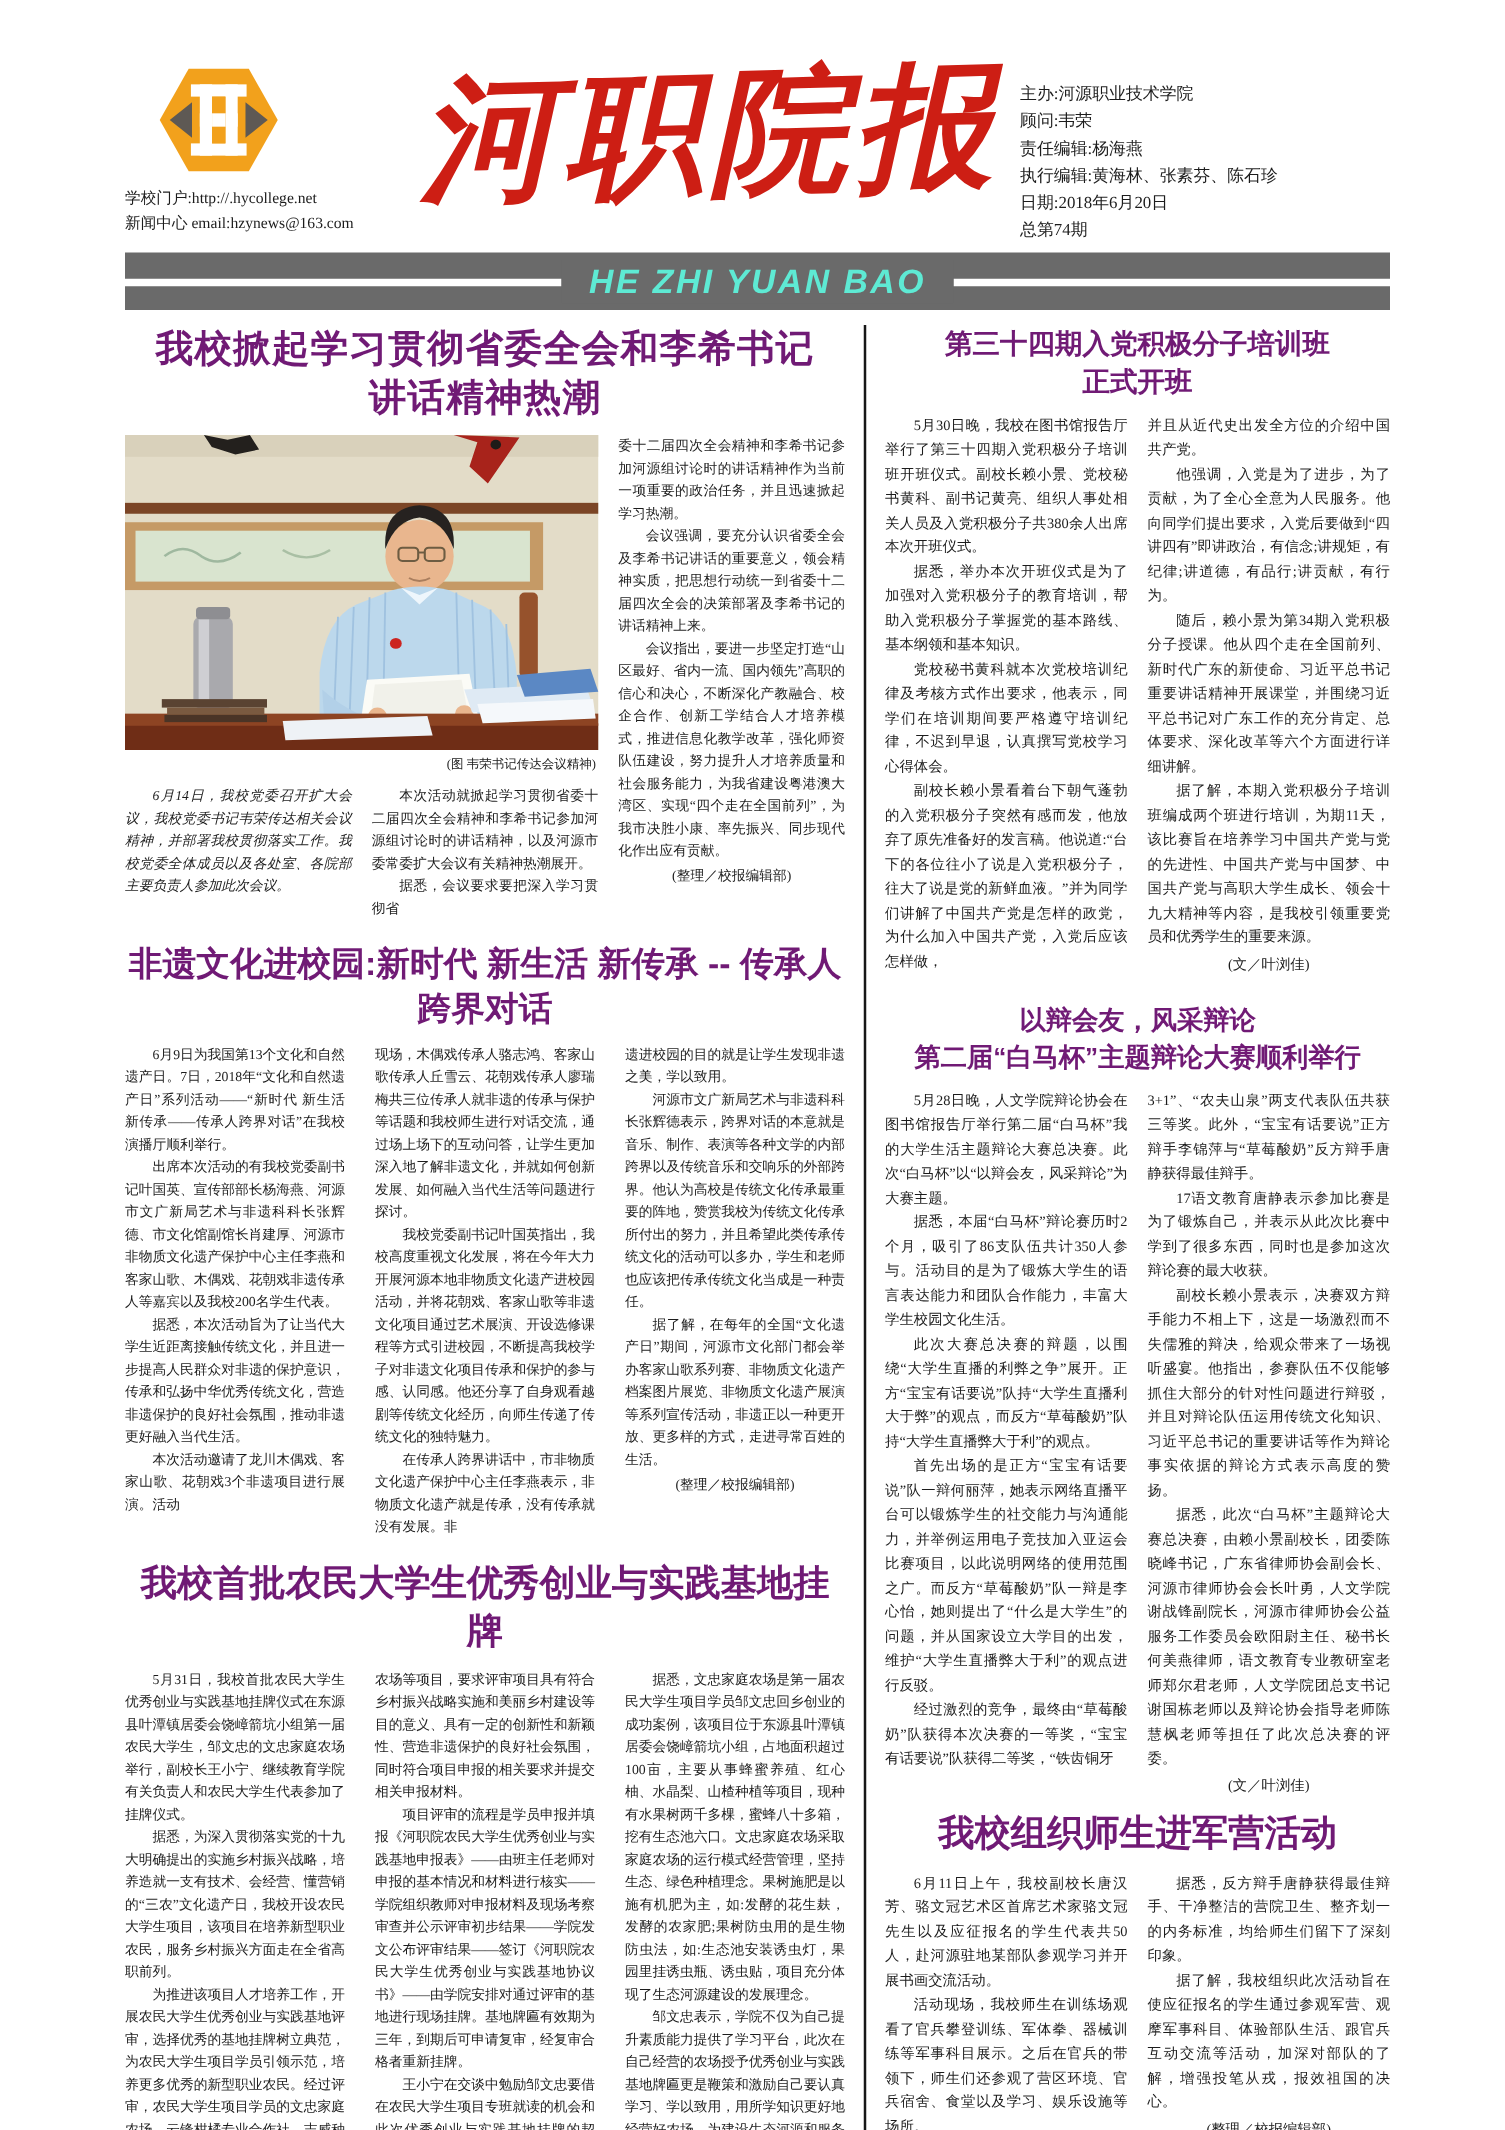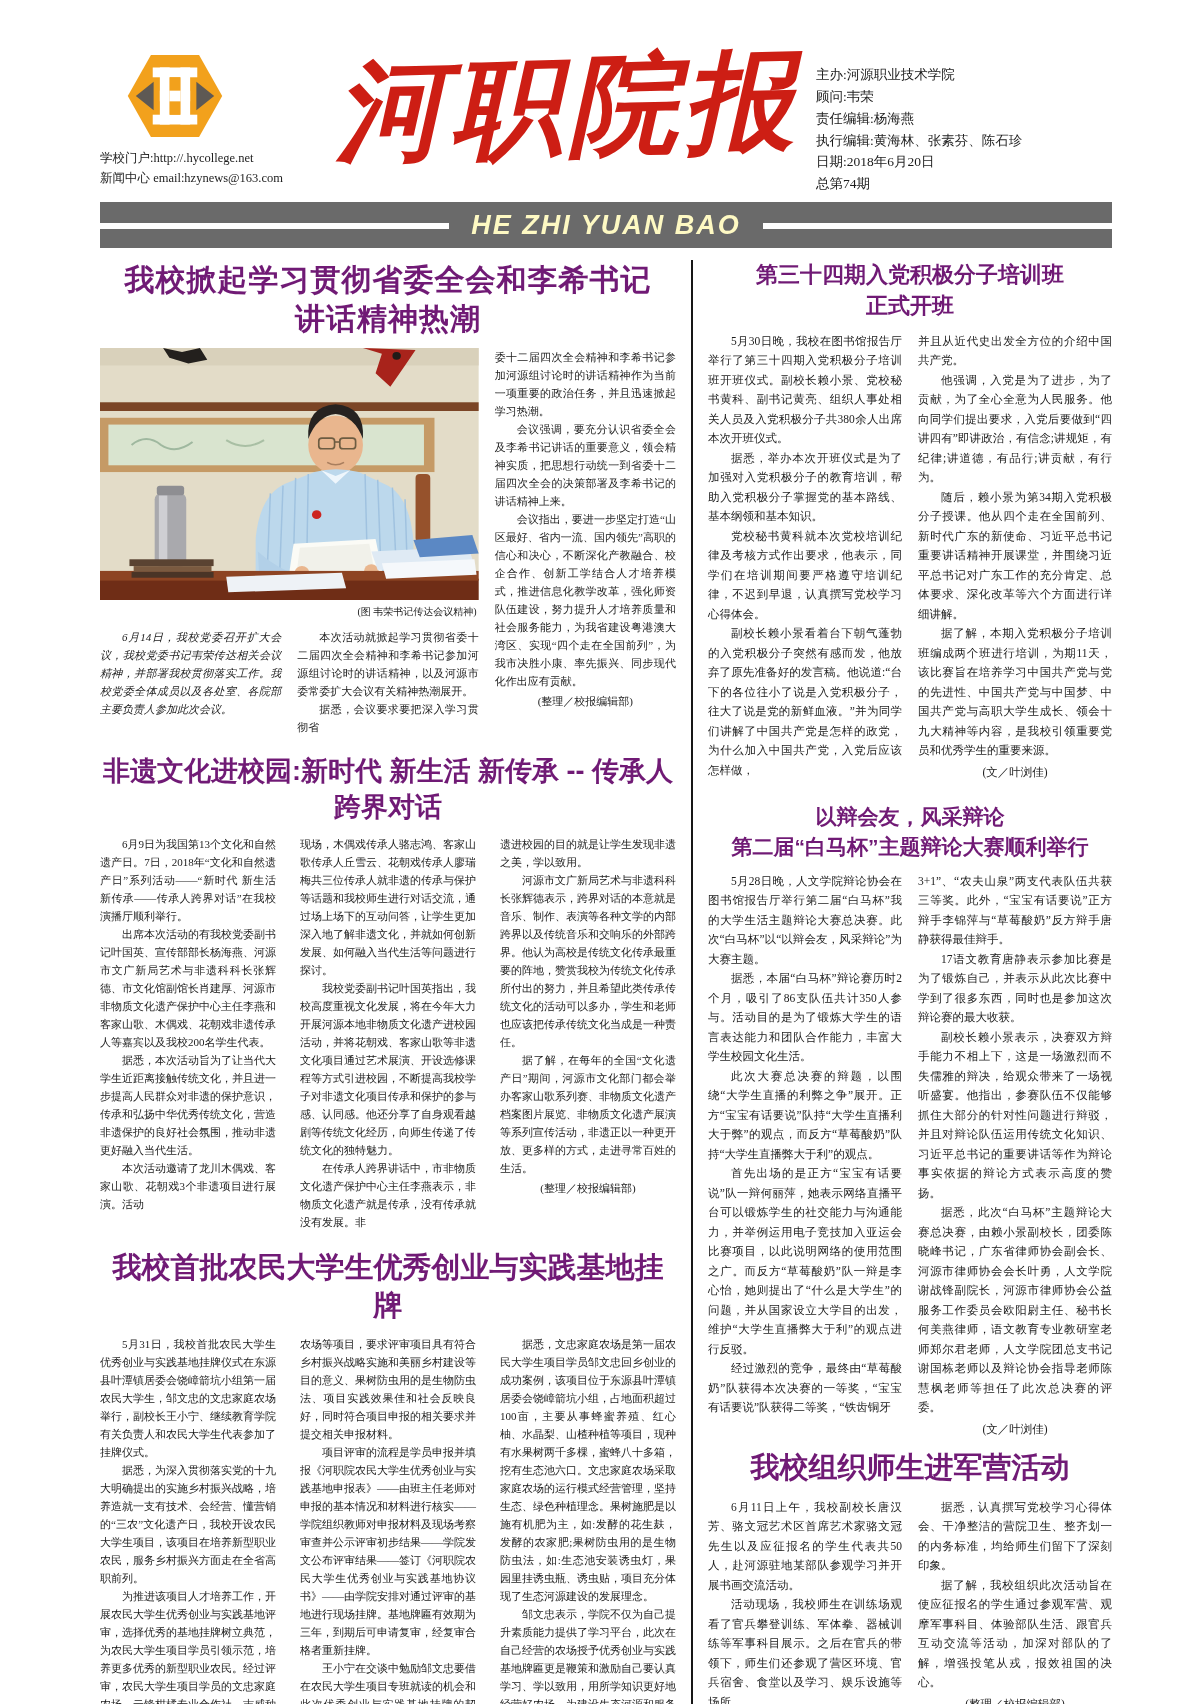--- a/index.html
+++ b/index.html
@@ -82,21 +82,21 @@
       <div>责任编辑:杨海燕</div>
       <div>执行编辑:黄海林、张素芬、陈石珍</div>
       <div>日期:2018年6月20日</div>
       <div>总第74期</div>
     </div>
   </div>
 
   <div class="pinyin-bar">
     <div class="bar-bg" style="background:#6a6a6a;"></div>
     <div class="bar-stripe"></div>
-    <div class="pinyin-label" style="background:#6a6a6a;color:#fef9c3;">HE ZHI YUAN BAO</div>
+    <div class="pinyin-label" style="background:#6a6a6a;color:#5eead4;">HE ZHI YUAN BAO</div>
   </div>
 
   <div class="content">
 
     <div class="left-sec">
 
       <div class="article">
         <h2 class="headline h-a1">
           <span class="tl">我校掀起学习贯彻省委全会和李希书记</span>
           <span class="tl">讲话精神热潮</span>
@@ -205,21 +205,21 @@
         <h2 class="headline h-a3">
           <span class="tl">我校首批农民大学生优秀创业与实践基地挂牌</span>
         </h2>
         <div class="cols3">
           <div>
               <p>5月31日，我校首批农民大学生优秀创业与实践基地挂牌仪式在东源县叶潭镇居委会饶嶂箭坑小组第一届农民大学生，邹文忠的文忠家庭农场举行，副校长王小宁、继续教育学院有关负责人和农民大学生代表参加了挂牌仪式。</p>
               <p>据悉，为深入贯彻落实党的十九大明确提出的实施乡村振兴战略，培养造就一支有技术、会经营、懂营销的“三农”文化遗产日，我校开设农民大学生项目，该项目在培养新型职业农民，服务乡村振兴方面走在全省高职前列。</p>
               <p>为推进该项目人才培养工作，开展农民大学生优秀创业与实践基地评审，选择优秀的基地挂牌树立典范，为农民大学生项目学员引领示范，培养更多优秀的新型职业农民。经过评审，农民大学生项目学员的文忠家庭农场、云锋柑橘专业合作社、志威种植场、衍良养殖场、扬威种植场等5个项目被评定为我校首批农民大学生优秀创业与实践基地。</p>
             </div>
           <div>
-              <p class="cont">农场等项目，要求评审项目具有符合乡村振兴战略实施和美丽乡村建设等目的意义、果树防虫用的是生物防虫法、项目实践效果佳和社会反映良好，同时符合项目申报的相关要求并提交相关申报材料。</p>
+              <p class="cont">农场等项目，要求评审项目具有符合乡村振兴战略实施和美丽乡村建设等目的意义、具有一定的创新性和新颖性、营造非遗保护的良好社会氛围，同时符合项目申报的相关要求并提交相关申报材料。</p>
               <p>项目评审的流程是学员申报并填报《河职院农民大学生优秀创业与实践基地申报表》——由班主任老师对申报的基本情况和材料进行核实——学院组织教师对申报材料及现场考察审查并公示评审初步结果——学院发文公布评审结果——签订《河职院农民大学生优秀创业与实践基地协议书》——由学院安排对通过评审的基地进行现场挂牌。基地牌匾有效期为三年，到期后可申请复审，经复审合格者重新挂牌。</p>
               <p>王小宁在交谈中勉励邹文忠要借在农民大学生项目专班就读的机会和此次优秀创业与实践基地挂牌的契机，抓住机遇，把握政策，用好知识，勤劳致富，推动创业项目的发展，发挥引领和带头示范作用，为河源实施乡村振兴战略和建设美丽乡村作出更大贡献。</p>
             </div>
           <div>
             <div>
                 <p>据悉，文忠家庭农场是第一届农民大学生项目学员邹文忠回乡创业的成功案例，该项目位于东源县叶潭镇居委会饶嶂箭坑小组，占地面积超过100亩，主要从事蜂蜜养殖、红心柚、水晶梨、山楂种植等项目，现种有水果树两千多棵，蜜蜂八十多箱，挖有生态池六口。文忠家庭农场采取家庭农场的运行模式经营管理，坚持生态、绿色种植理念。果树施肥是以施有机肥为主，如:发酵的花生麸，发酵的农家肥;果树防虫用的是生物防虫法，如:生态池安装诱虫灯，果园里挂诱虫瓶、诱虫贴，项目充分体现了生态河源建设的发展理念。</p>
                 <p>邹文忠表示，学院不仅为自己提升素质能力提供了学习平台，此次在自己经营的农场授予优秀创业与实践基地牌匾更是鞭策和激励自己要认真学习、学以致用，用所学知识更好地经营好农场，为建设生态河源和服务乡村振兴战略的实施贡献自己的力量。</p>
               </div>
 
           </div>
@@ -284,21 +284,21 @@
         <h2 class="headline h-r3">
           <span class="tl">我校组织师生进军营活动</span>
         </h2>
         <div class="cols2">
           <div>
               <p>6月11日上午，我校副校长唐汉芳、骆文冠艺术区首席艺术家骆文冠先生以及应征报名的学生代表共50人，赴河源驻地某部队参观学习并开展书画交流活动。</p>
               <p>活动现场，我校师生在训练场观看了官兵攀登训练、军体拳、器械训练等军事科目展示。之后在官兵的带领下，师生们还参观了营区环境、官兵宿舍、食堂以及学习、娱乐设施等场所。</p>
             </div>
           <div>
             <div>
-                <p>据悉，认真撰写党校学习心得体会、干净整洁的营院卫生、整齐划一的内务标准，均给师生们留下了深刻印象。</p>
+                <p>据悉，反方辩手唐静获得最佳辩手、干净整洁的营院卫生、整齐划一的内务标准，均给师生们留下了深刻印象。</p>
                 <p>据了解，我校组织此次活动旨在使应征报名的学生通过参观军营、观摩军事科目、体验部队生活、跟官兵互动交流等活动，加深对部队的了解，增强投笔从戎，报效祖国的决心。</p>
               </div>
             <p class="sig">(整理／校报编辑部)</p>
           </div>
         </div>
       </div>
 
     </div>
   </div>
 </div>

